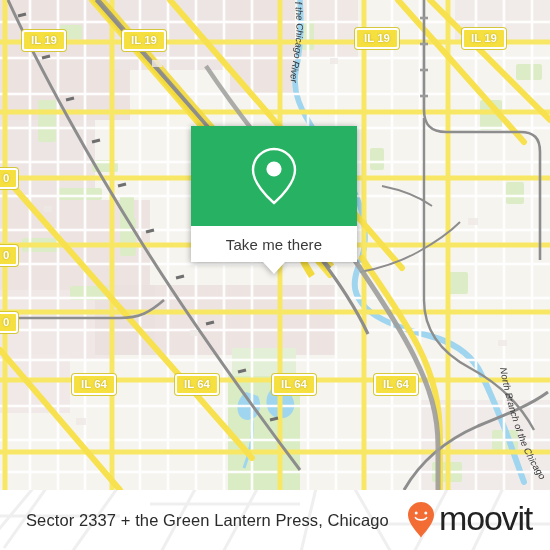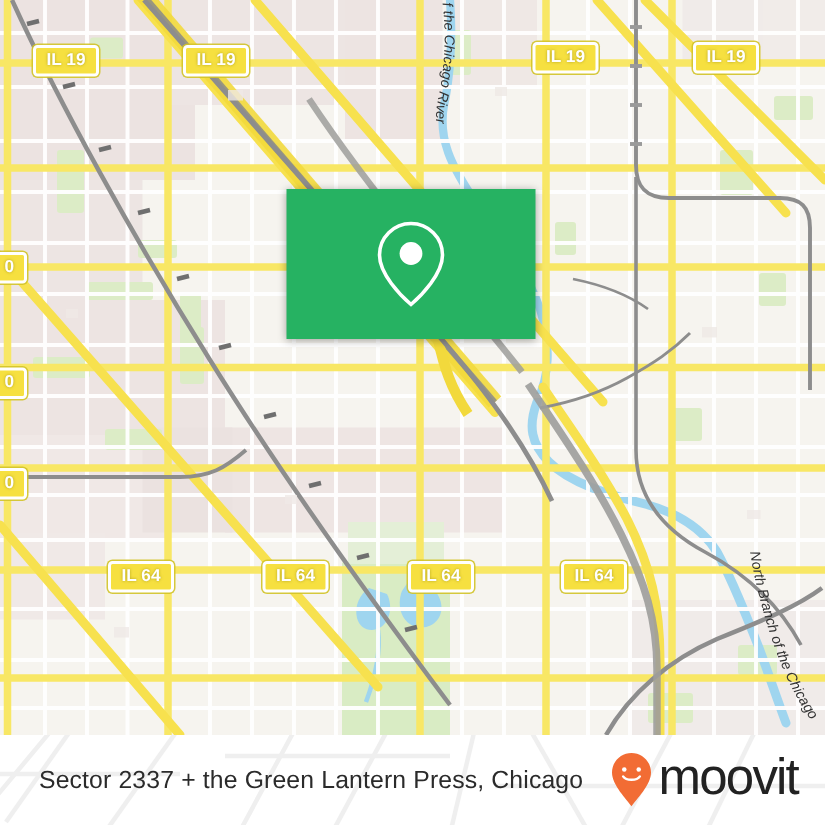--- a/index.html
+++ b/index.html
@@ -316,20 +316,24 @@
   </div>
 
   <div id="attribution">© OpenStreetMap contributors</div>
 
   <div id="popup">
     <div class="green">
       <svg width="52" height="62" viewBox="0 0 52 62">
         <path d="M26 4 C14.4 4 5 13.4 5 25 C5 37.6 19 52 26 58 C33 52 47 37.6 47 25 C47 13.4 37.6 4 26 4 Z" fill="none" stroke="#ffffff" stroke-width="2.4"></path>
         <circle cx="26" cy="24" r="7.6" fill="#ffffff"></circle>
       </svg>
+    </div>
+    <div class="white">
+      <span class="label">Take me there</span>
+      <span class="tail"></span>
     </div>
   </div>
 
   <div id="bottombar">
     <svg class="bgpattern" width="550" height="60" viewBox="0 0 550 60">
       <rect x="0" y="0" width="550" height="60" fill="#ffffff"></rect>
       <g stroke="#efefef" stroke-width="3" fill="none">
         <path d="M40 -10 L-10 50"></path>
         <path d="M52 -10 L4 58"></path>
         <path d="M126 -14 L72 62"></path>

